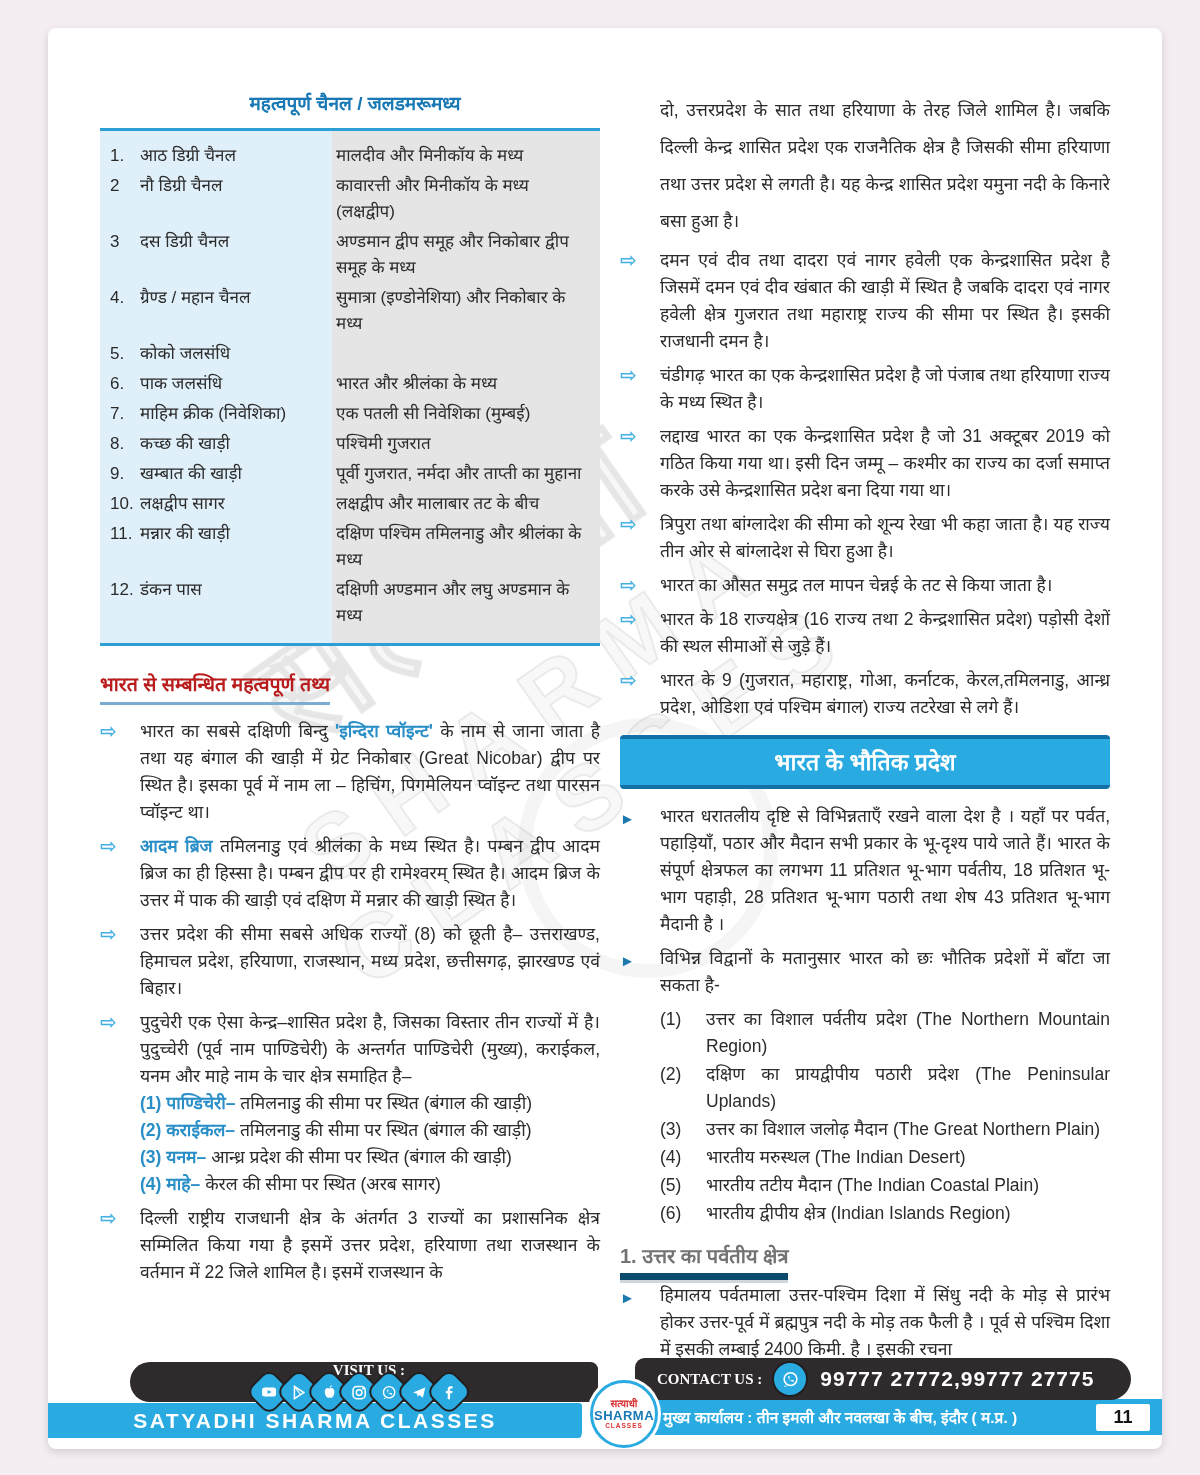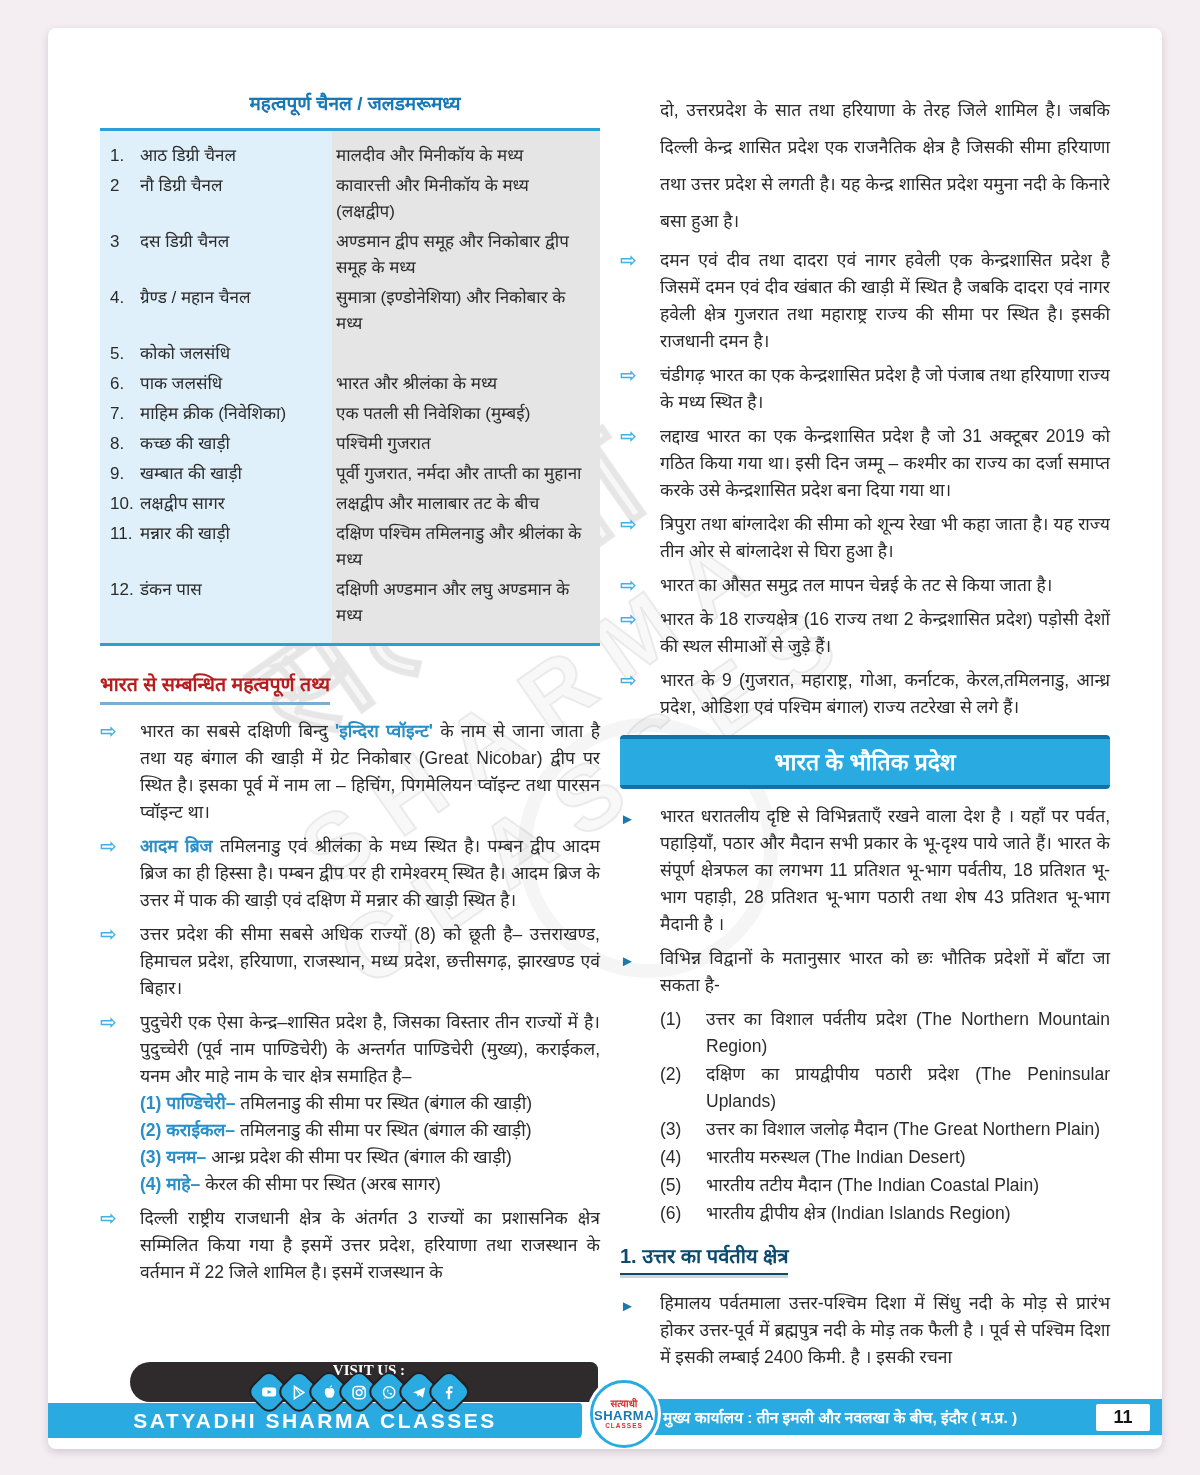--- a/index.html
+++ b/index.html
@@ -47,22 +47,22 @@
   .cont-para { margin-left:40px; font-size:17.5px; line-height:37px; text-align:justify; margin-bottom:7px; }
 
   .banner { position:relative; margin:14px 0 14px; background:#29abe2; border-top:4px solid #1272a8;
             border-bottom:4px solid #1272a8; border-radius:4px; color:#fff; font-weight:bold;
             font-size:23px; text-align:center; padding:6px 0 8px; }
 
   .region { display:flex; font-size:17.5px; line-height:27px; padding-left:40px; margin:1px 0; text-align:justify; }
   .rnum { flex:none; width:46px; }
   .rtext { flex:1; }
 
-  .sub-head { display:inline-block; color:#0c4a6e; font-weight:bold; font-size:20px;
-              margin:14px 0 15px; padding-bottom:4px; border-bottom:2px solid #0c4a6e;
+  .sub-head { display:inline-block; color:#737373; font-weight:bold; font-size:20px;
+              margin:14px 0 2px; padding-bottom:4px; border-bottom:7px solid #0c4a6e;
               box-shadow:0 3px 0 rgba(160,175,185,0.5); }
 
   
   .visit-bar { position:absolute; left:82px; top:1334px; width:468px; height:40px; background:#2f2b2c;
                border-radius:22px 8px 8px 22px; display:flex; align-items:center; z-index:3;flex-direction:column; }
   .visit-label { color:#fff; font-family:"Liberation Serif","DejaVu Serif",serif; font-weight:bold;
                  font-size:15px; margin:0 10px 0 20px; white-space:nowrap; }
   .icons { display:flex; flex:1; justify-content:space-around; align-items:center; padding-right:14px; }
   .badge { width:30px; height:30px; background:#29abe2; border-radius:8px; transform:rotate(45deg) translateY(-3px);
            display:flex; align-items:center; justify-content:center; box-shadow:0 0 0 2px #211f20; }
@@ -324,20 +324,31 @@
             </svg>
           </span>
         <span class="badge">
             <svg width="15" height="15" viewBox="0 0 16 16">
               <path d="M9 15 L9 8.8 L11.2 8.8 L11.6 6.4 L9 6.4 L9 4.8 C9 4 9.4 3.6 10.2 3.6 L11.7 3.6 L11.7 1.2 L9.6 1.2 C7.6 1.2 6.5 2.3 6.5 4.4 L6.5 6.4 L4.5 6.4 L4.5 8.8 L6.5 8.8 L6.5 15 Z" fill="#fff"></path>
             </svg>
           </span>
       </span>
     </div>
 
+    <div class="contact-bar">
+      <span class="contact-label">CONTACT US :</span>
+      <span class="wa-circle">
+          <svg width="17" height="17" viewBox="0 0 16 16">
+            <circle cx="8" cy="7.6" r="6" fill="none" stroke="#fff" stroke-width="1.5"></circle>
+            <path d="M3 13.5 L2 15 L4.5 14.4 Z" fill="#fff"></path>
+            <path d="M5.8 5 C5.8 8 8 10.2 11 10.2 L11 8.6 L9.3 8.2 L8.6 9 C7.4 8.5 6.9 8 6.6 7 L7.4 6.3 L7 4.8 Z" fill="#fff"></path>
+          </svg>
+        </span>
+      <span class="phones">99777 27772,99777 27775</span>
+    </div>
 
     <div class="brand-bar">
       <span class="brand-text">SATYADHI SHARMA CLASSES</span>
     </div>
 
     <div class="office-bar">
       <span class="office-text">मुख्य कार्यालय : तीन इमली और नवलखा के बीच, इंदौर ( म.प्र. )</span>
       <span class="page-num">11</span>
     </div>
 

